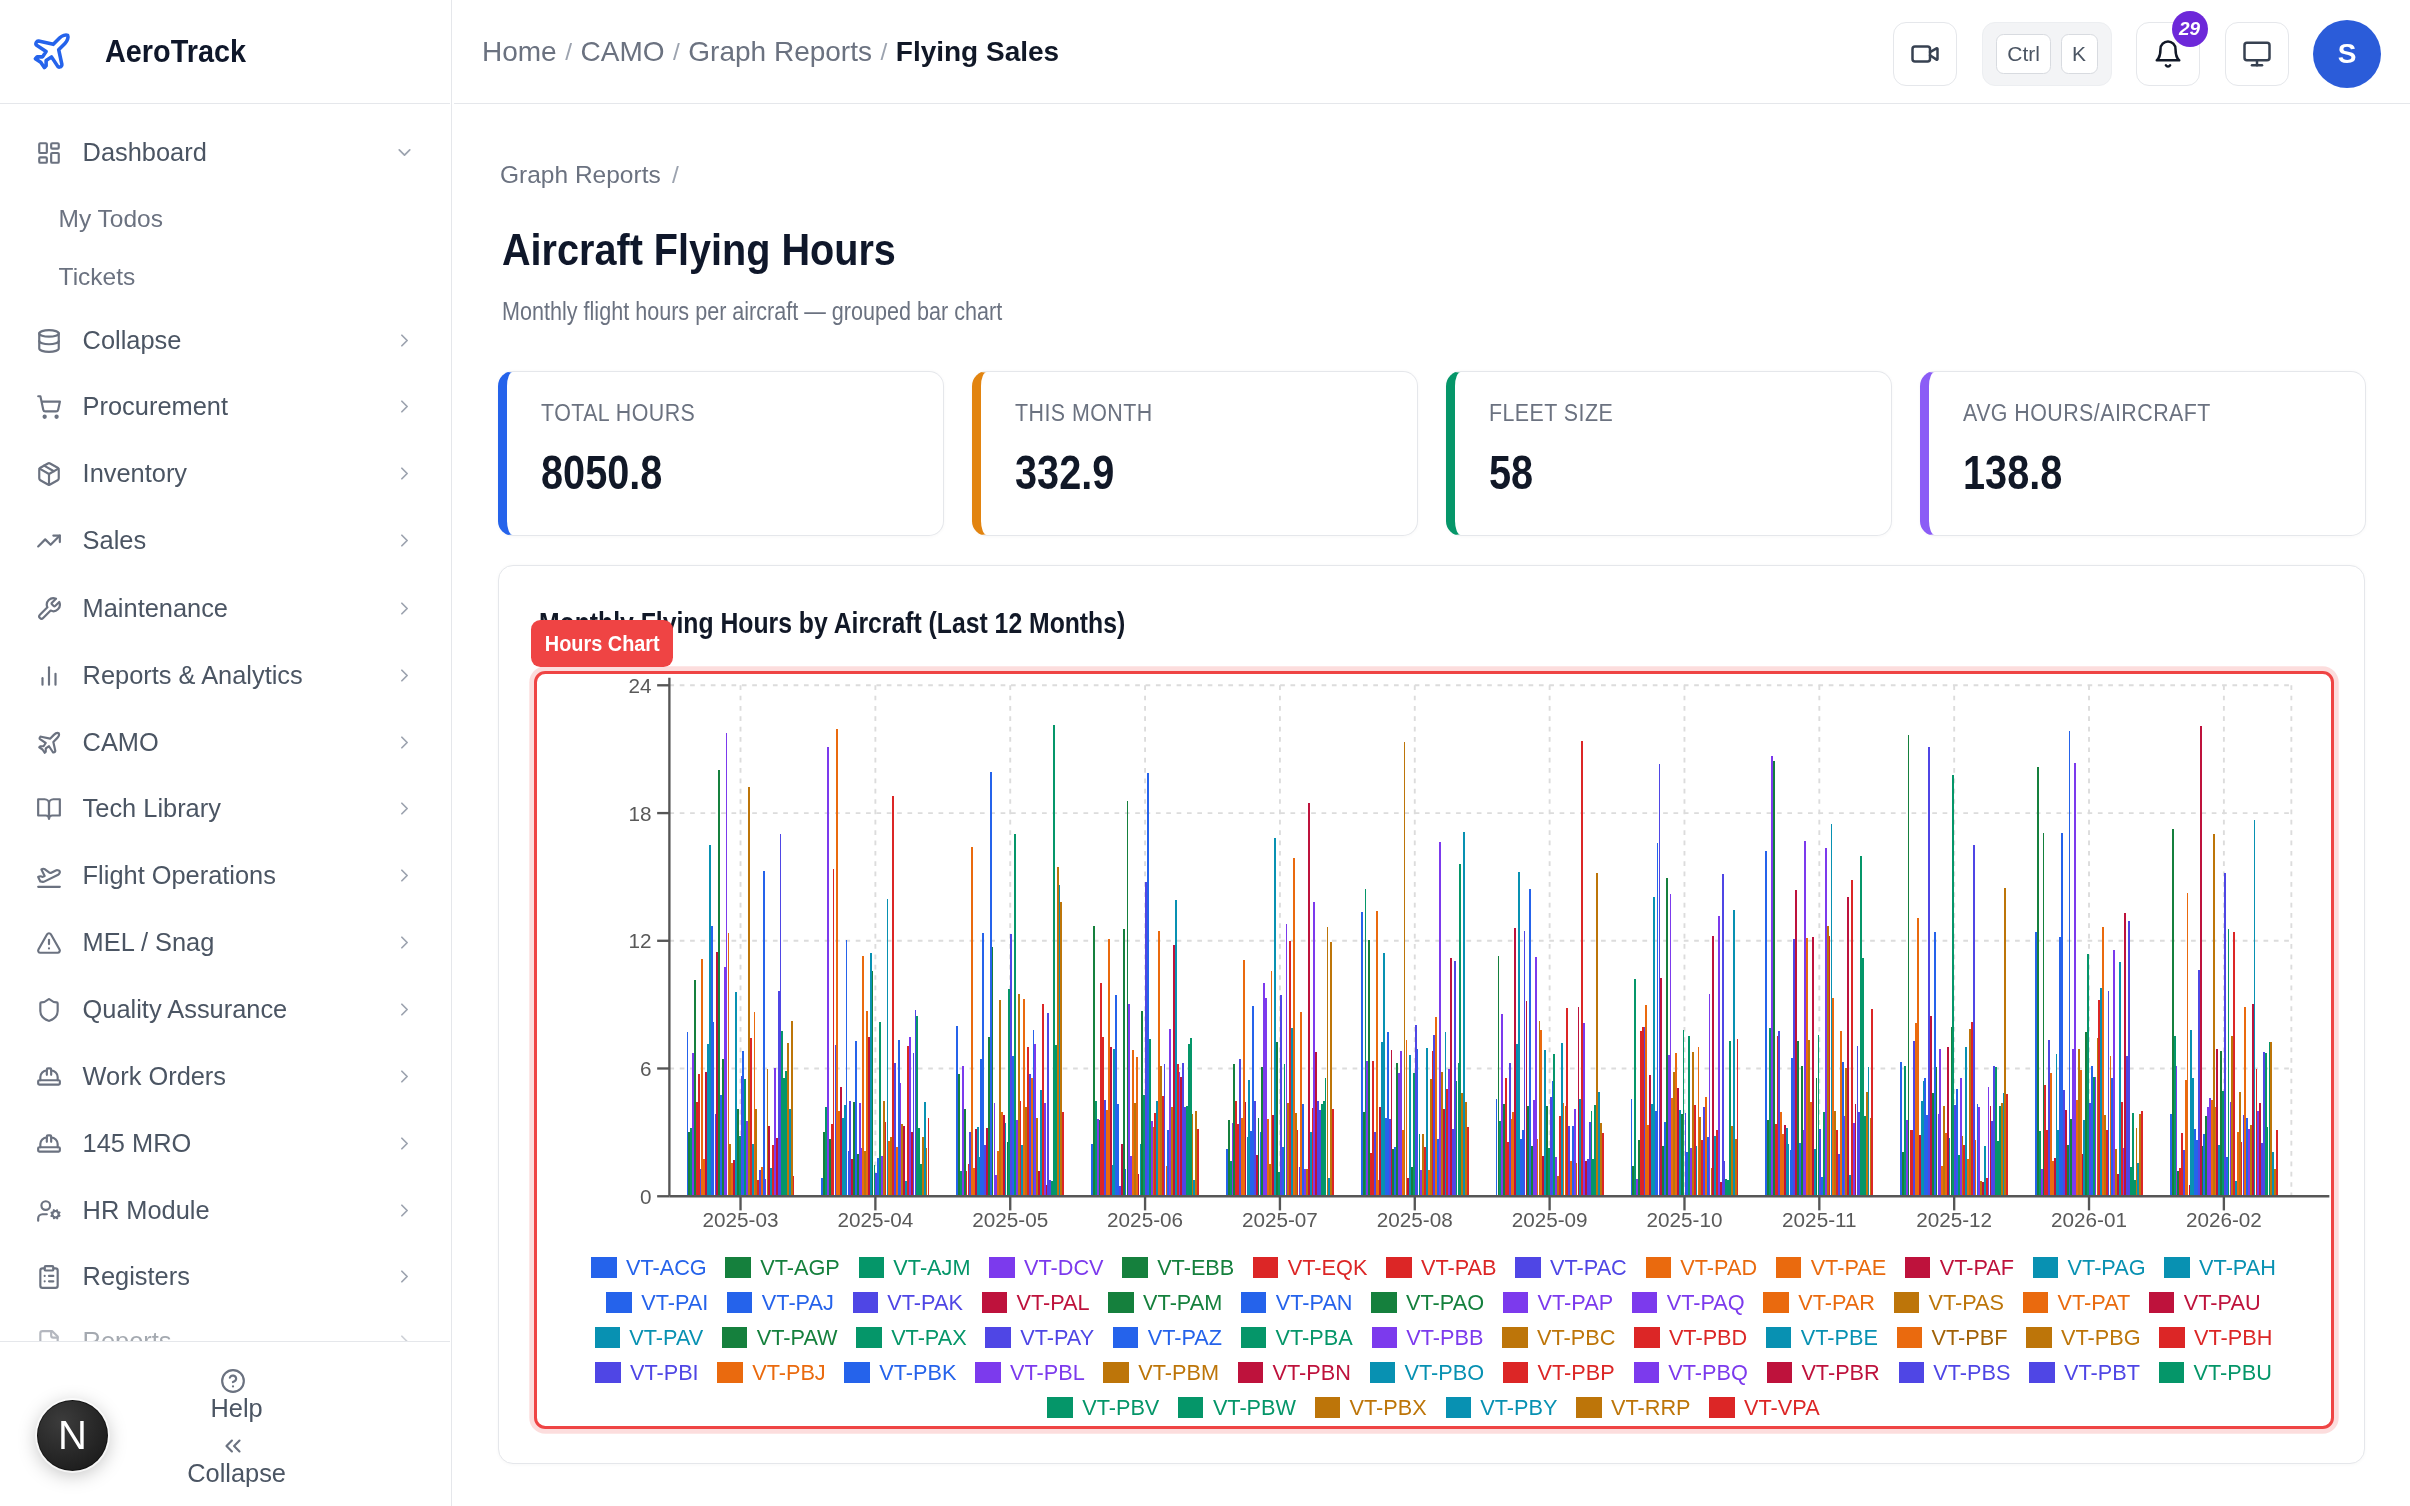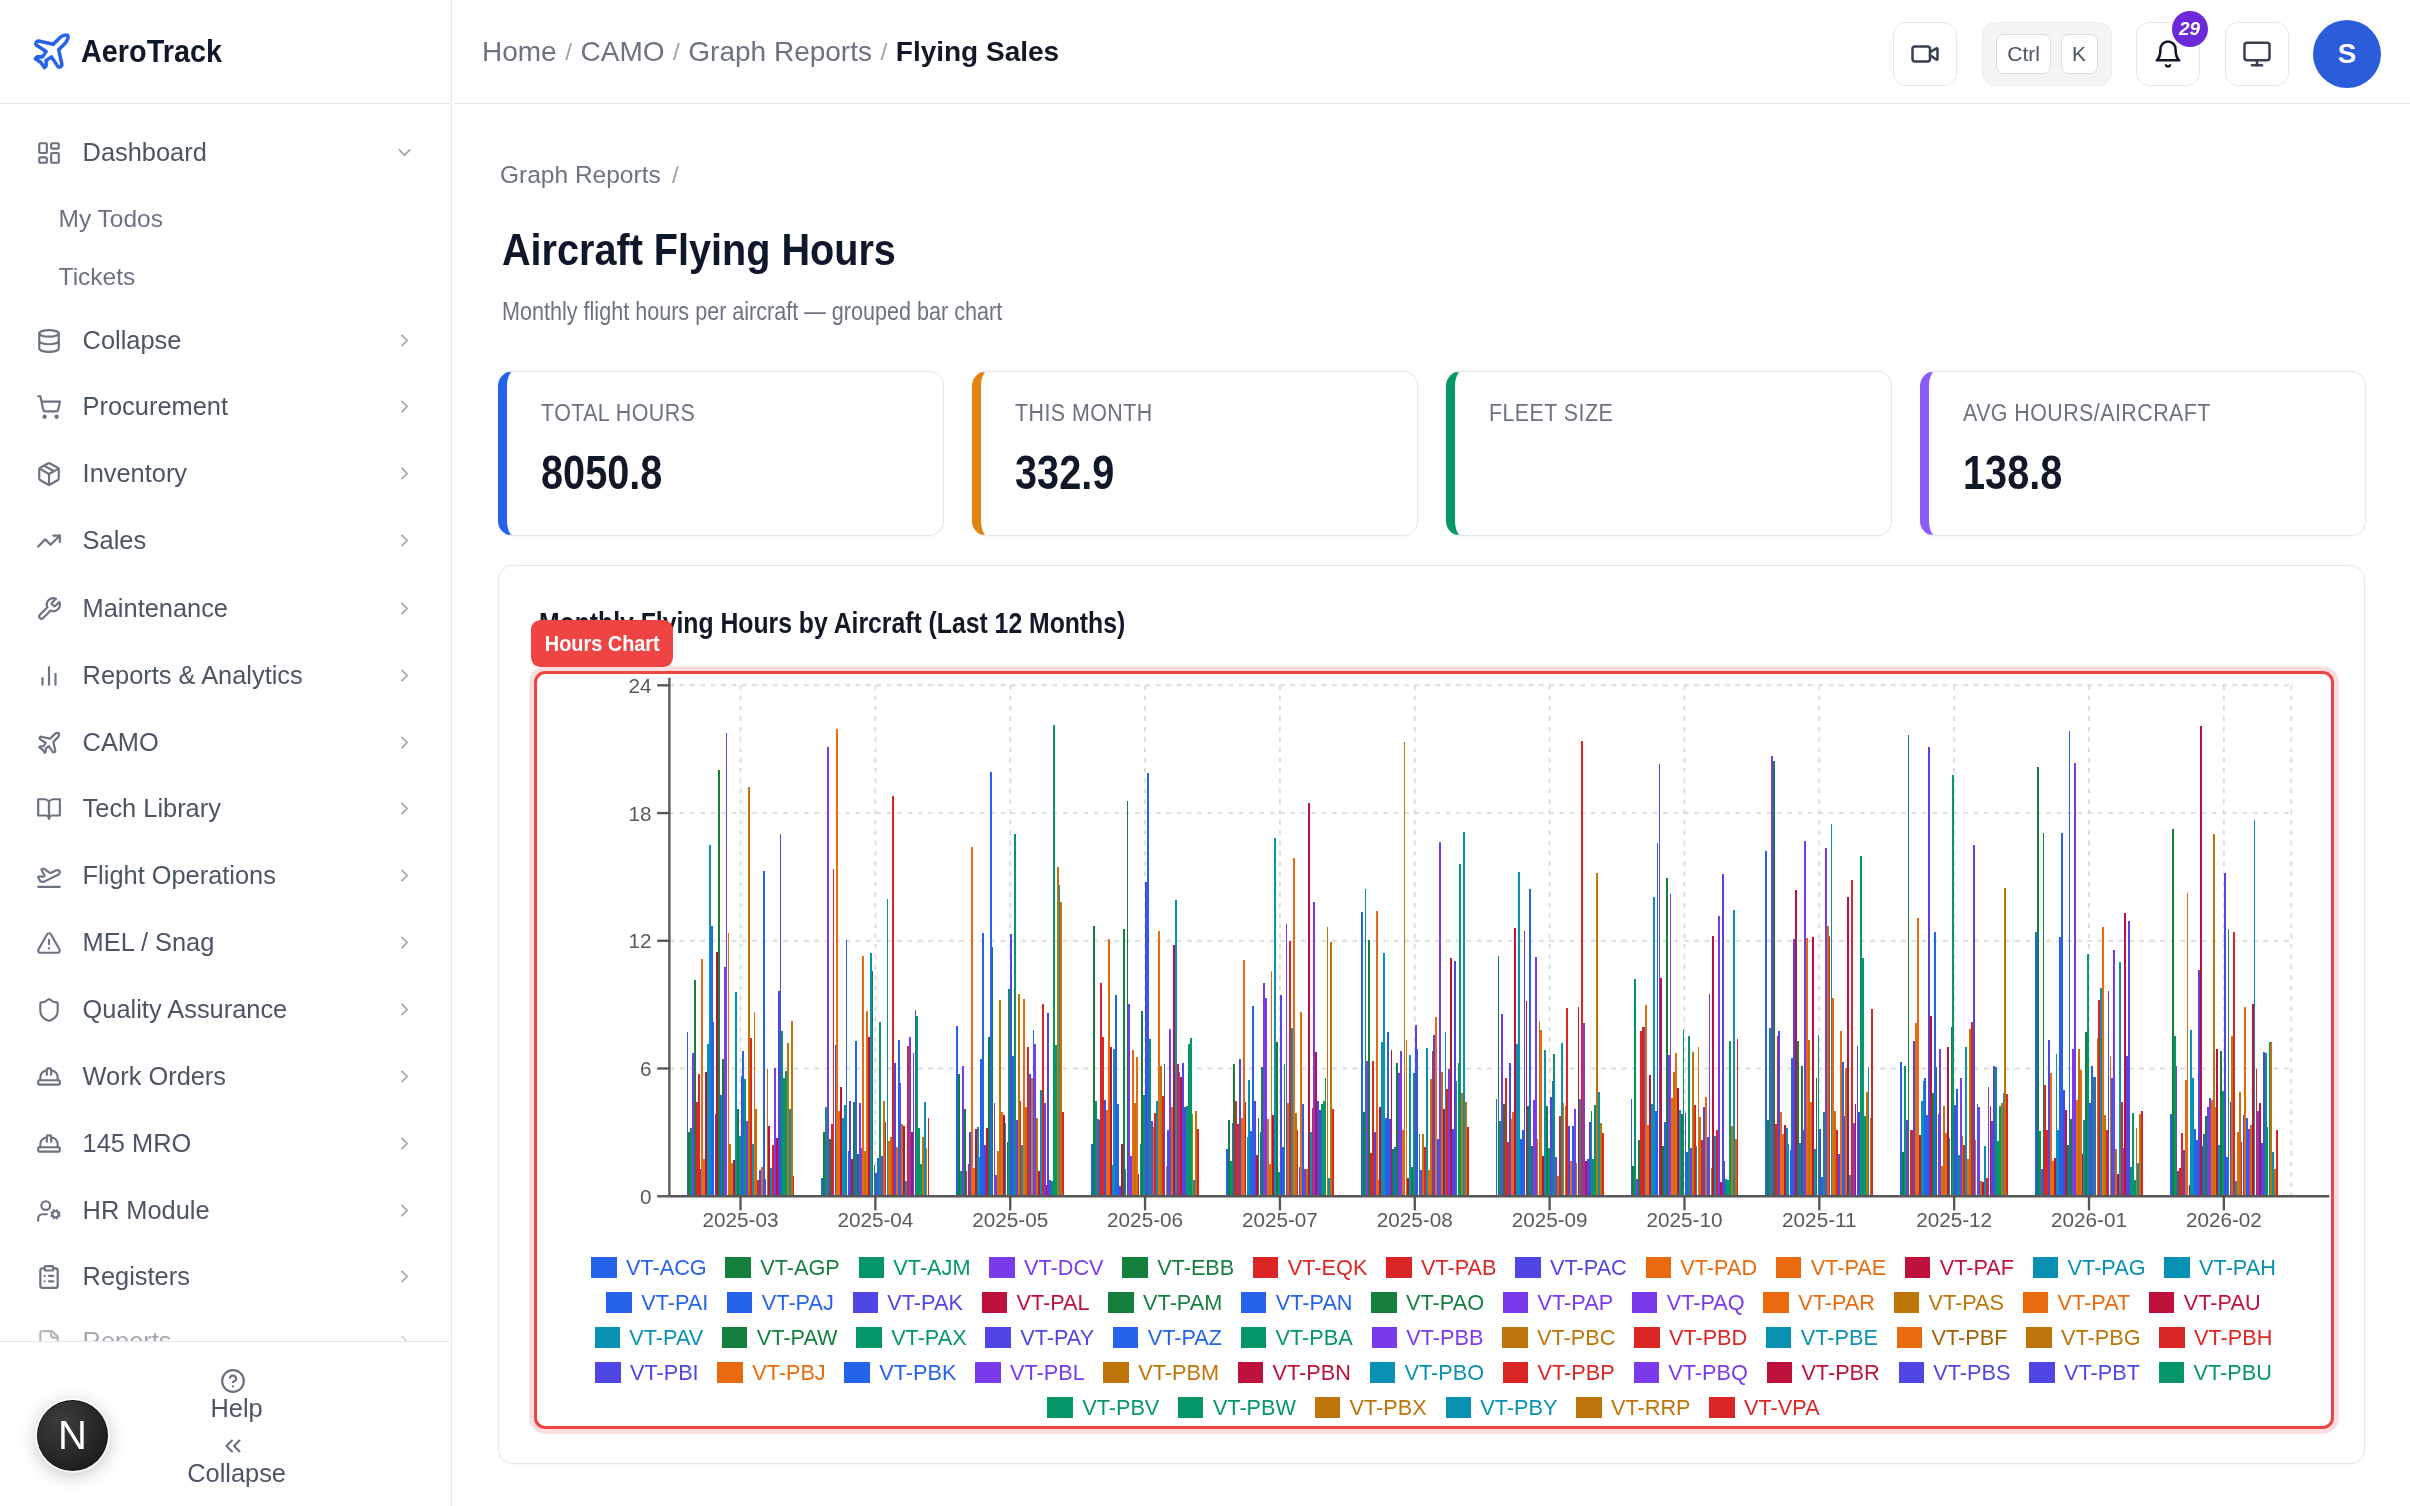--- a/index.html
+++ b/index.html
@@ -2,21 +2,21 @@
 <html style="font-size:15px"><head><meta charset="utf-8"><title>AeroTrack</title><style>
 * { margin:0; padding:0; box-sizing:border-box; }
 html,body { width:2411px; height:1507px; font-family:"Liberation Sans",sans-serif; background:#fff; overflow:hidden; }
 .sx77 { display:inline-block; transform:scaleX(0.825); transform-origin:left center; white-space:nowrap; }
 .sx85 { display:inline-block; transform:scaleX(0.85); transform-origin:left center; white-space:nowrap; }
 .sx88 { display:inline-block; transform:scaleX(0.88); transform-origin:left center; white-space:nowrap; }
 .sx93 { display:inline-block; transform:scaleX(0.93); transform-origin:left center; white-space:nowrap; }
 .sx91 { display:inline-block; transform:scaleX(0.91); transform-origin:left center; white-space:nowrap; }
 .sx96 { display:inline-block; transform:scaleX(0.81); transform-origin:left center; white-space:nowrap; }
 .sidebar { position:absolute; left:0; top:0; width:452px; height:1507px; background:#fff; border-right:1.9px solid #e5e7eb; z-index:5; }
-.sb-head { position:absolute; left:0; top:0; width:450px; height:104px; border-bottom:1.9px solid #e5e7eb; display:flex; align-items:center; padding-left:30px; gap:8px;text-align:right; }
+.sb-head { position:absolute; left:0; top:0; width:450px; height:104px; border-bottom:1.9px solid #e5e7eb; display:flex; align-items:center; padding-left:30px; gap:32px;text-align:right; }
 .sb-logo { font-size:31px; font-weight:800; color:#0f172a; }
 .mrow { position:absolute; left:22.6px; width:407px; height:53px; display:flex; align-items:center; background:#fff; }
 .mi { width:26px; height:26px; margin-left:13px; display:flex; }
 .ml { margin-left:21px; font-size:25.4px; color:#4b5563; font-weight:500; white-space:nowrap; }
 .sub .ml { margin-left:36px; font-weight:400; font-size:24.5px; color:#6b7280; }
 .mc { margin-left:auto; margin-right:15px; display:flex; }
 .sb-foot { position:absolute; left:0; top:1341px; width:450px; height:166px; background:#fff; border-top:1.9px solid #e5e7eb; z-index:6; }
 .frow { position:absolute; left:22.6px; width:407px; height:53px; display:flex; align-items:center;flex-direction:column; }
 .nbtn { position:absolute; left:37px; top:1400px; width:71px; height:71px; border-radius:50%; background:radial-gradient(circle at 35% 30%, #3c3c3c, #151515); border:1.9px solid rgba(0,0,0,0.5); box-shadow:0 0 0 1.9px rgba(255,255,255,0.7), 0 3.8px 19px rgba(0,0,0,0.25); z-index:9; display:flex; align-items:center; justify-content:center; }
 .nbtn span { color:#fff; font-size:40px; font-weight:400; }
@@ -394,20 +394,21 @@
       <div class="card" style="border-left:9.4px solid #2563eb">
         <div class="clabel"><span class="sx91">TOTAL HOURS</span></div>
         <div class="cval"><span class="sx96">8050.8</span></div>
       </div>
       <div class="card" style="border-left:9.4px solid #e28410">
         <div class="clabel"><span class="sx91">THIS MONTH</span></div>
         <div class="cval"><span class="sx96">332.9</span></div>
       </div>
       <div class="card" style="border-left:9.4px solid #059669">
         <div class="clabel"><span class="sx91">FLEET SIZE</span></div>
+        <div class="cval"><span class="sx96">58</span></div>
       </div>
       <div class="card" style="border-left:9.4px solid #8b5cf6">
         <div class="clabel"><span class="sx91">AVG HOURS/AIRCRAFT</span></div>
         <div class="cval"><span class="sx96">138.8</span></div>
       </div>
     </div>
   <div class="chartcard">
     <div class="ctitle"><span class="sx77">Monthly Flying Hours by Aircraft (Last 12 Months)</span></div>
     <div class="cbadge">
         <span>Hours Chart</span>

